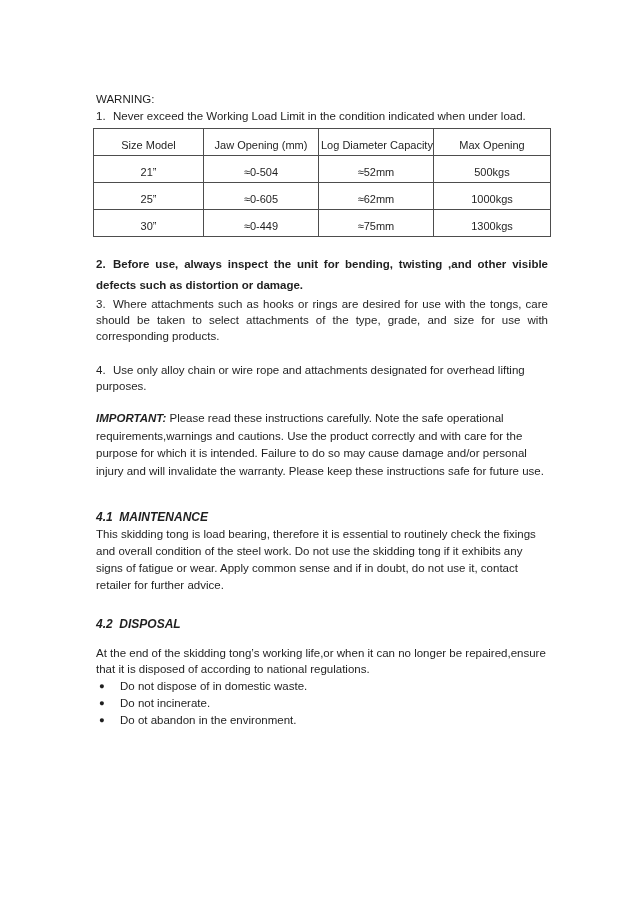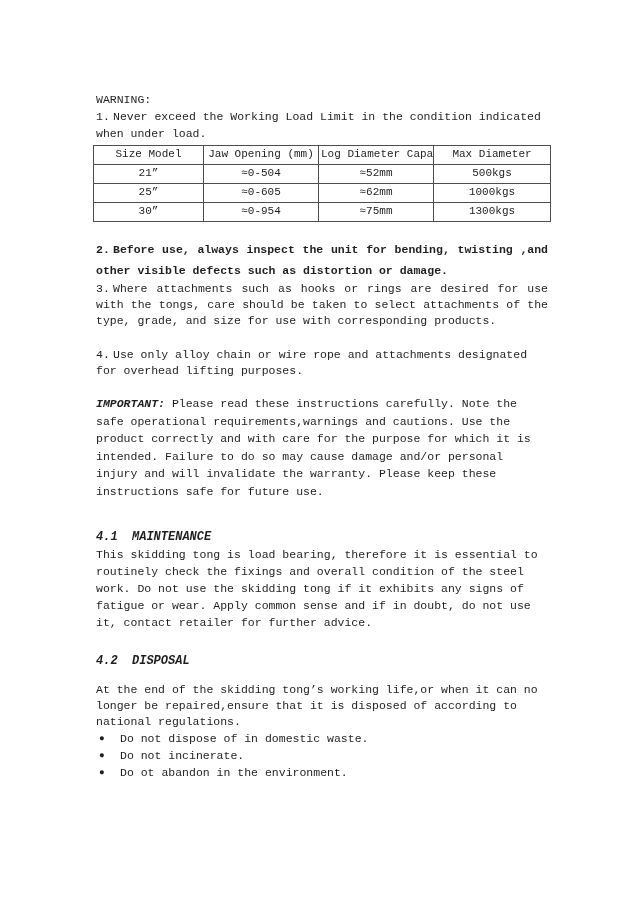--- a/index.html
+++ b/index.html
@@ -1,21 +1,21 @@
 <!DOCTYPE html>
 <html><head>
 <meta charset="utf-8">
 <style>
   html, body { margin: 0; padding: 0; background: #ffffff; }
   .page {
     position: relative;
     width: 640px;
     height: 905px;
     background: #ffffff;
-    font-family: Liberation Mono, monospace;
+    font-family: Liberation Sans, sans-serif;
     color: #1f1f1f;
     overflow: hidden;
   }
   .content {
     position: absolute;
     left: 96px;
     top: 91px;
     width: 452px;
     font-size: 11.5px;
     line-height: 17px;
@@ -29,21 +29,21 @@
     margin: 3px 0 0 -3px;
     width: 457px;
     font-size: 11px;
     line-height: 13px;
     table-layout: fixed;
   }
   table.spec th, table.spec td {
     border: 1px solid #4d4d4d;
     text-align: center;
     font-weight: normal;
-    padding: 2px 2px 3px 2px;
+    padding: 10px 2px 3px 2px;
     overflow: hidden;
     white-space: nowrap;
   }
   col.c1 { width: 110px; }
   col.c2 { width: 115px; }
   col.c3 { width: 115px; }
   col.c4 { width: 117px; }
   .item2 {
     margin-top: 17px;
     font-weight: bold;
@@ -96,39 +96,39 @@
           <col class="c1">
           <col class="c2">
           <col class="c3">
           <col class="c4">
         </colgroup>
       <thead>
         <tr>
           <th>Size Model</th>
           <th>Jaw Opening (mm)</th>
           <th>Log Diameter Capacity</th>
-          <th>Max Diameter</th>
+          <th>Max Opening</th>
         </tr>
       </thead>
       <tbody>
         <tr>
           <td>21”</td>
           <td>≈0-504</td>
           <td>≈52mm</td>
           <td>500kgs</td>
         </tr>
         <tr>
           <td>25”</td>
           <td>≈0-605</td>
           <td>≈62mm</td>
           <td>1000kgs</td>
         </tr>
         <tr>
           <td>30”</td>
-          <td>≈0-954</td>
+          <td>≈0-449</td>
           <td>≈75mm</td>
           <td>1300kgs</td>
         </tr>
       </tbody>
     </table>
 
     <p class="item2"><span class="num">2.</span><span>Before use, always inspect the unit for bending, twisting ,and other visible defects such as distortion or damage.</span></p>
 
     <p class="item3"><span class="num">3.</span><span>Where attachments such as hooks or rings are desired for use with the tongs, care should be taken to select attachments of the type, grade, and size for use with corresponding products.</span></p>
 

